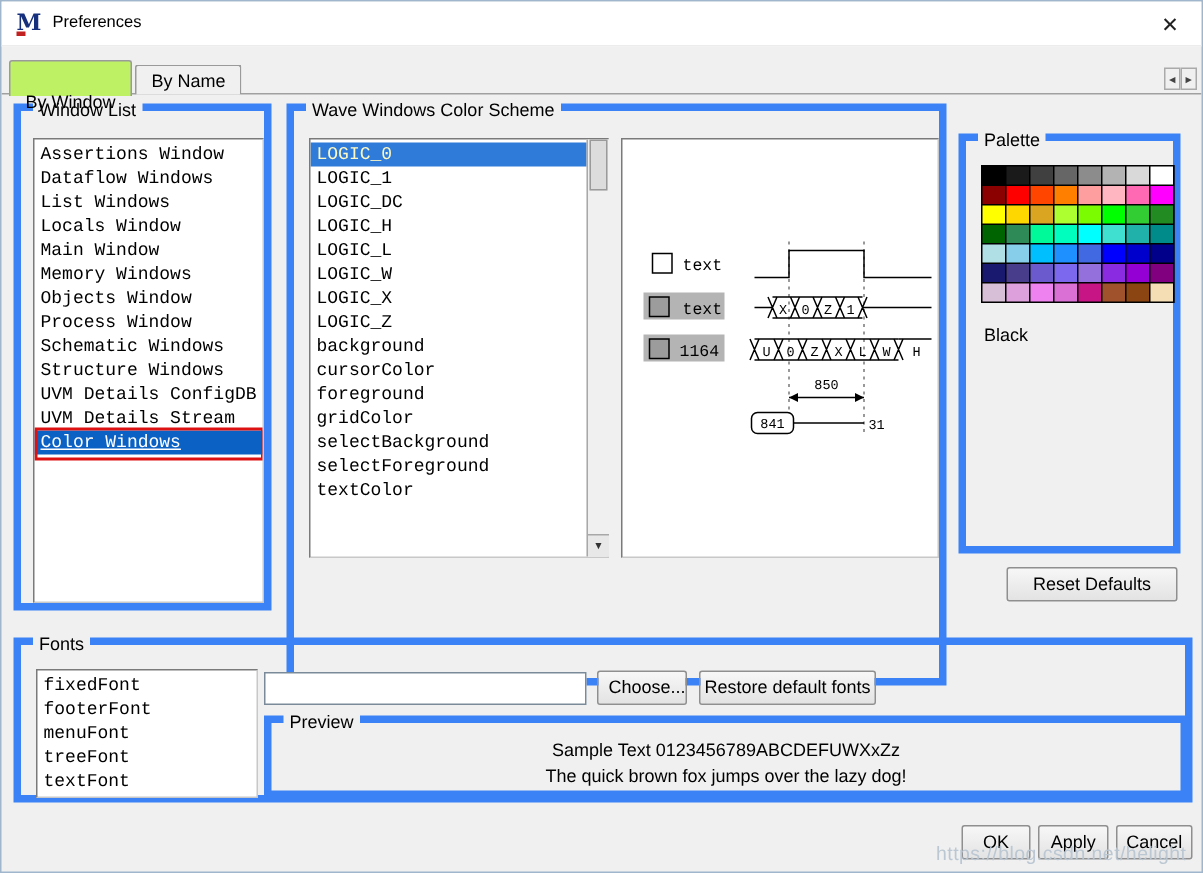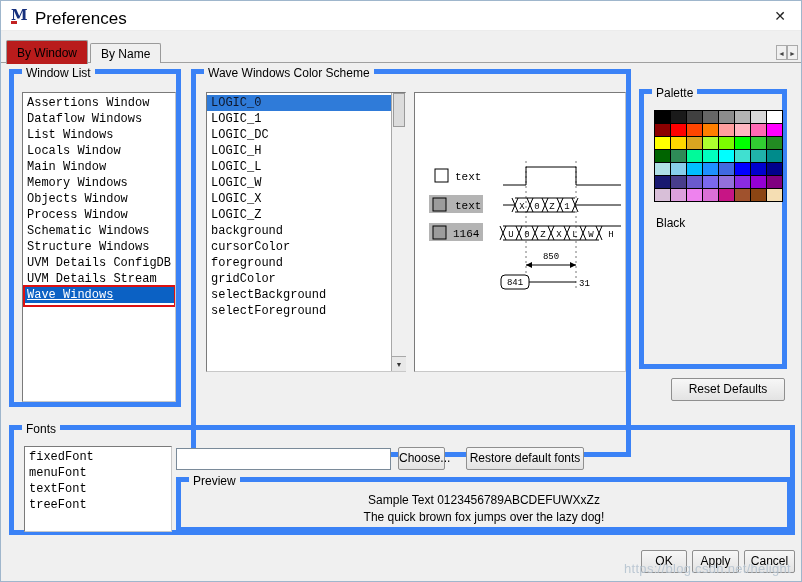--- a/index.html
+++ b/index.html
@@ -4,41 +4,41 @@
 <style>
   * { box-sizing: border-box; margin: 0; padding: 0; }
   html,body { width:802px; height:582px; }
   body { font-family:"Liberation Sans",sans-serif; font-size:12px; background:#ffffff; color:#000; }
   .window { position:relative; width:802px; height:582px; border:1px solid #9fb6cc; background:#f0f0f0; overflow:hidden; }
 
   
   .titlebar { position:absolute; top:0; left:0; right:0; height:30px; background:#fff; border-bottom:1px solid #ececec; }
   .m-logo { position:absolute; left:10px; top:6px; width:16px; height:17px; font-family:"DejaVu Serif",serif; font-weight:bold; font-size:15px; line-height:17px; color:#16307d; text-align:center; }
   .m-logo::after { content:""; position:absolute; left:0; bottom:0; width:6px; height:3px; background:#c22121; }
-  .win-title { position:absolute; left:34px; top:8px; font-size:17px; color:#000; }
+  .win-title { position:absolute; left:34px; top:8px; font-size:11px; color:#000; }
   .close-btn { position:absolute; right:0; top:0; width:42px; height:30px; line-height:30px; text-align:center; font-size:14px; color:#222; cursor:default; }
 
   
   .tabs-underline { position:absolute; top:61px; left:0; right:0; border-top:1px solid #a0a0a0; }
   .tabbar { position:absolute; top:39px; left:5px; height:23px; display:flex; align-items:flex-end; z-index:2; }
   .tab { border:1px solid #9a9a9a; border-bottom:none; border-radius:2px 2px 0 0; background:#f0f0f0; padding:3px 10px 3px; margin-right:2px; height:20px; font-size:12px; white-space:nowrap; }
-  .tab.active { height:24px; padding-top:5px; margin-bottom:-1px; background:#b91c1c;margin-top:16px; }
+  .tab.active { height:24px; padding-top:20px; margin-bottom:-1px; background:#bef264;margin-top:16px; }
   .tabscroll { position:absolute; top:44px; right:3px; display:flex; z-index:2; }
   .tabscroll span { display:inline-block; width:11px; height:15px; line-height:15px; text-align:center; font-size:7px; border:1px solid #aaa; background:#f0f0f0; color:#444; }
 
   
   .groupbox { position:absolute; border:5px solid #3b82f6; }
   .grouplabel { position:absolute; top:-8px; left:8px; background:#f0f0f0; padding:0 4px; font-size:12px; }
 
   
   .listbox { position:absolute; background:#fff; border:1px solid; border-color:#7a7a7a #c8c8c8 #c8c8c8 #7a7a7a; overflow:hidden; padding-top:2px; }
   .lst-item { height:16px; line-height:16px; padding:0 4px; font-family:"Liberation Mono","DejaVu Sans Mono",monospace; font-size:12px; white-space:nowrap; }
   .winlist .lst-item.selected { background:#0b61c4; color:#fff; text-decoration:underline; position:relative; }
   .winlist .lst-item.selected::after { content:""; position:absolute; left:0; top:-2px; right:-1px; bottom:-4px; border:2px solid #dd1111; pointer-events:none; }
-  .colorlist .lst-item.selected { background:#2f7bd9; color:#0f172a; }
+  .colorlist .lst-item.selected { background:#2f7bd9; color:#fef9c3; }
 
   
   .vscroll { position:absolute; top:0; right:0; bottom:0; width:15px; background:#f0f0f0; border-left:1px solid #a8a8a8; }
   .vscroll .thumb { position:absolute; top:0; left:1px; right:1px; height:34px; background:#dcdcdc; border:1px solid #9a9a9a; }
   .vscroll .down { position:absolute; bottom:0; left:0; right:0; height:15px; line-height:15px; text-align:center; font-size:7px; background:#e8e8e8; border-top:1px solid #a8a8a8; color:#333; }
 
   
   .wavebox { position:absolute; background:#fff; border:1px solid; border-color:#7a7a7a #c8c8c8 #c8c8c8 #7a7a7a; display:flex; align-items:center; justify-content:center; }
   .wavesvg .sig { stroke:#000; fill:none; stroke-width:1; }
   .wavesvg .dash { stroke:#777; stroke-width:1; stroke-dasharray:2,3; fill:none; }
@@ -94,21 +94,21 @@
         <div class="lst-item">List Windows</div>
         <div class="lst-item">Locals Window</div>
         <div class="lst-item">Main Window</div>
         <div class="lst-item">Memory Windows</div>
         <div class="lst-item">Objects Window</div>
         <div class="lst-item">Process Window</div>
         <div class="lst-item">Schematic Windows</div>
         <div class="lst-item">Structure Windows</div>
         <div class="lst-item">UVM Details ConfigDB</div>
         <div class="lst-item">UVM Details Stream</div>
-        <div class="lst-item selected">Wave Windows</div>
+        <div class="lst-item selected">Color Windows</div>
       </div>
   </div>
 
   <div class="groupbox" style="left:190px; top:68px; width:440px; height:388px;">
     <span class="grouplabel">Wave Windows Color Scheme</span>
 
     <div class="listbox colorlist" style="left:10px; top:18px; width:200px; height:280px;">
 
     <div class="lst-item selected">LOGIC_0</div>
         <div class="lst-item">LOGIC_1</div>
@@ -117,20 +117,21 @@
         <div class="lst-item">LOGIC_L</div>
         <div class="lst-item">LOGIC_W</div>
         <div class="lst-item">LOGIC_X</div>
         <div class="lst-item">LOGIC_Z</div>
         <div class="lst-item">background</div>
         <div class="lst-item">cursorColor</div>
         <div class="lst-item">foreground</div>
         <div class="lst-item">gridColor</div>
         <div class="lst-item">selectBackground</div>
         <div class="lst-item">selectForeground</div>
+        <div class="lst-item">textColor</div>
       </div>
     <div class="vscroll" style="position:absolute; left:195px; top:19px; width:15px; height:278px;">
       <div class="thumb"></div>
       <div class="down">▼</div>
     </div>
 
     <div class="wavebox" style="left:218px; top:18px; width:212px; height:280px;">
       <svg class="wavesvg" width="210" height="150" viewBox="0 0 210 150">
         <line class="dash" x1="111" y1="4" x2="111" y2="116"></line>
         <line class="dash" x1="161" y1="4" x2="161" y2="132"></line>
@@ -245,28 +246,29 @@
   </div>
 
   <div class="btn" style="left:670px; top:377px; width:114px;">Reset Defaults</div>
 
   <div class="groupbox" style="left:8px; top:424px; width:786px; height:110px;">
     <span class="grouplabel">Fonts</span>
 
     <div class="listbox" style="left:10px; top:16px; width:148px; height:86px;">
 
     <div class="lst-item">fixedFont</div>
+        <div class="lst-item">footerFont</div>
         <div class="lst-item">menuFont</div>
+        <div class="lst-item">treeFont</div>
         <div class="lst-item">textFont</div>
-        <div class="lst-item">treeFont</div>
       </div>
 
     <input class="font-input" style="left: 162px; top: 18px; width: 215px; height: 22px;" value="">
 
-    <div class="btn" style="left:384px; top:17px; width:47px;">Choose...</div>
+    <div class="btn" style="left:384px; top:17px; width:60px;text-align:right;">Choose...</div>
     <div class="btn" style="left:452px; top:17px; width:118px;">Restore default fonts</div>
 
     <div class="groupbox" style="left:162px; top:47px; width:616px; height:55px;">
       <span class="grouplabel">Preview</span>
       <div style="padding-top:10px;">
         <div class="preview-line">Sample Text 0123456789ABCDEFUWXxZz</div>
         <div class="preview-line">The quick brown fox jumps over the lazy dog!</div>
       </div>
     </div>
   </div>

